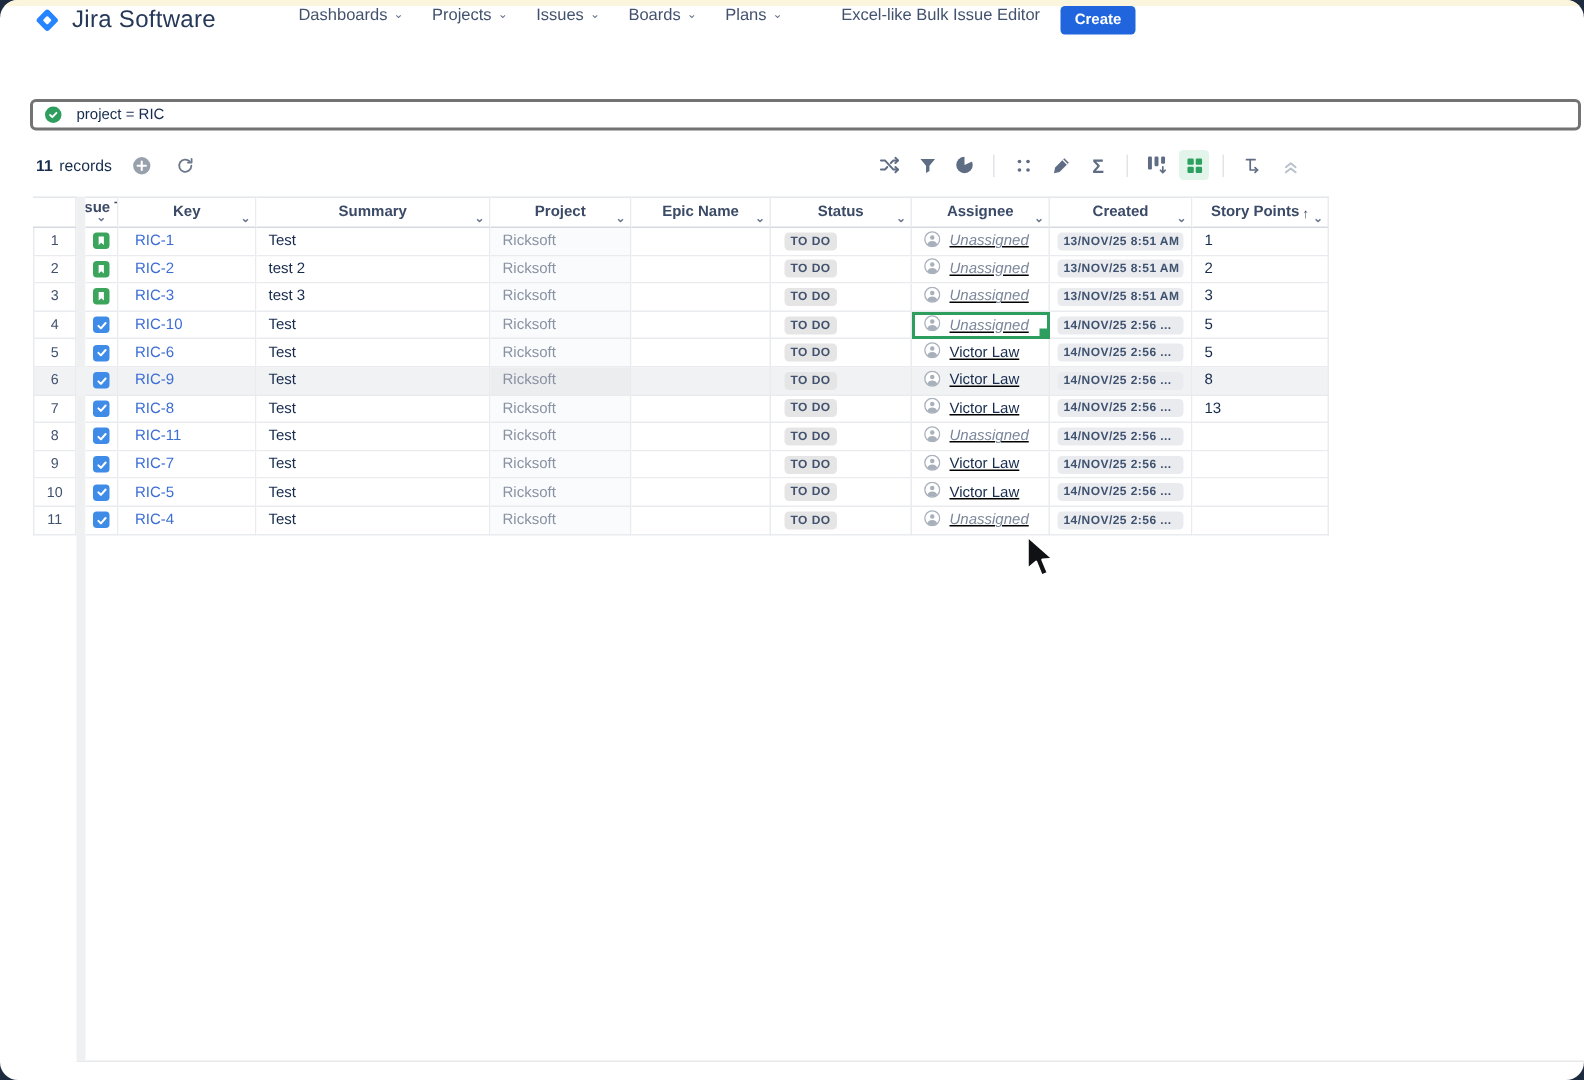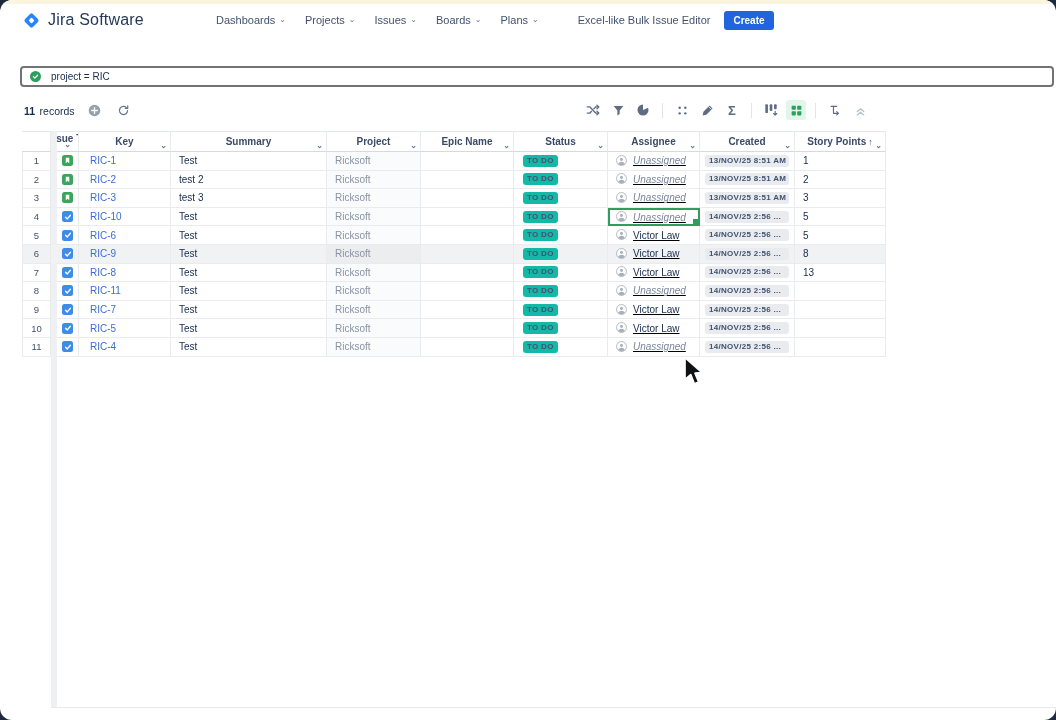--- a/index.html
+++ b/index.html
@@ -3,24 +3,24 @@
 <meta charset="utf-8">
 <style>
   html,body{margin:0;padding:0;background:#1E2B3E;width:1056px;height:720px;overflow:hidden;
     font-family:"Liberation Sans",sans-serif;}
   #page{position:absolute;inset:0;background:#fff;border-radius:12px;overflow:hidden;}
 
   
   #topstrip{position:absolute;left:0;top:0;width:100%;height:4px;background:#FBF5DE;}
 
   
-  #navbar{position:absolute;left:0;top:4px;width:100%;height:32px;display:flex;align-items:center;padding-left:22px;box-sizing:border-box;}
+  #navbar{position:absolute;left:0;top:4px;width:100%;height:32px;display:flex;align-items:flex-start;padding-left:22px;box-sizing:border-box;}
   #logo{display:flex;align-items:center;gap:7px;}
   #logo-text{font-size:16px;font-weight:500;color:#253858;letter-spacing:.2px;}
-  #nav-items{display:flex;align-items:center;gap:19px;margin-left:28px;padding-left:44px;}
+  #nav-items{display:flex;align-items:center;gap:19px;margin-left:11px;padding-left:44px;}
   .nav-item{display:flex;align-items:center;gap:4px;font-size:11px;font-weight:500;color:#42526E;cursor:pointer;}
   .chev{font-size:8px;color:#6B778C;line-height:6px;}
   #editor-link{font-size:11px;font-weight:500;color:#42526E;margin-left:19px;padding-left:20px;}
   #create-btn{margin-left:14px;background:#2065DD;color:#fff;font-size:10px;font-weight:700;
     padding:4px 9px;border-radius:3px;border:none;cursor:pointer;}
 
   
   #breadcrumb{position:absolute;left:20px;top:44px;display:flex;align-items:center;gap:8px;}
   #bc-icon{width:16px;height:16px;border-radius:50%;background:#6670A6;display:flex;align-items:center;justify-content:center;}
   .bc-link{font-size:11.5px;font-weight:600;color:#42526E;cursor:pointer;}
@@ -67,21 +67,21 @@
   .typec{justify-content:center;cursor:pointer;}
   .type-icon{width:11px;height:11px;border-radius:2.5px;display:flex;align-items:center;justify-content:center;}
   .type-icon.story{background:#3CA55C;}
   .type-icon.task{background:#3F8CE8;}
 
   .keyc{padding-left:11px;font-size:10px;font-weight:500;color:#3C6DD5;cursor:pointer;}
   .sumc{padding-left:8px;font-size:10px;color:#172B4D;cursor:text;text-align:center;}
   .projc{padding-left:8px;font-size:10px;color:#8A93A3;background:#FAFBFC;}
   .epicc{padding-left:8px;font-size:10px;color:#8A93A3;}
   .statusc{padding-left:9px;}
-  .pill{background:#14b8a6;color:#42526E;font-size:8px;font-weight:700;letter-spacing:.3px;
+  .pill{background:#e5e5e5;color:#42526E;font-size:8px;font-weight:700;letter-spacing:.3px;
     border-radius:3px;padding:2px 4px;line-height:8px;}
   .created-pill{display:block;background:#E9EBEE;color:#3F5270;margin:0 5px;width:calc(100% - 10px);
     box-sizing:border-box;overflow:hidden;text-overflow:clip;}
   .assignc{padding-left:8px;gap:6px;position:relative;cursor:pointer;text-decoration:underline;}
   .assignee-name{font-size:10px;color:#172B4D;}
   .assignee-name.unassigned{color:#7A869A;font-style:italic;}
   .assignc.selected{border:2px solid #2E9E5E;padding-left:6px;}
   .assignc.selected::after{content:"";position:absolute;right:-1px;bottom:-1px;width:5px;height:5px;
     background:#2E9E5E;border:1px solid #fff;}
   .createdc{}

